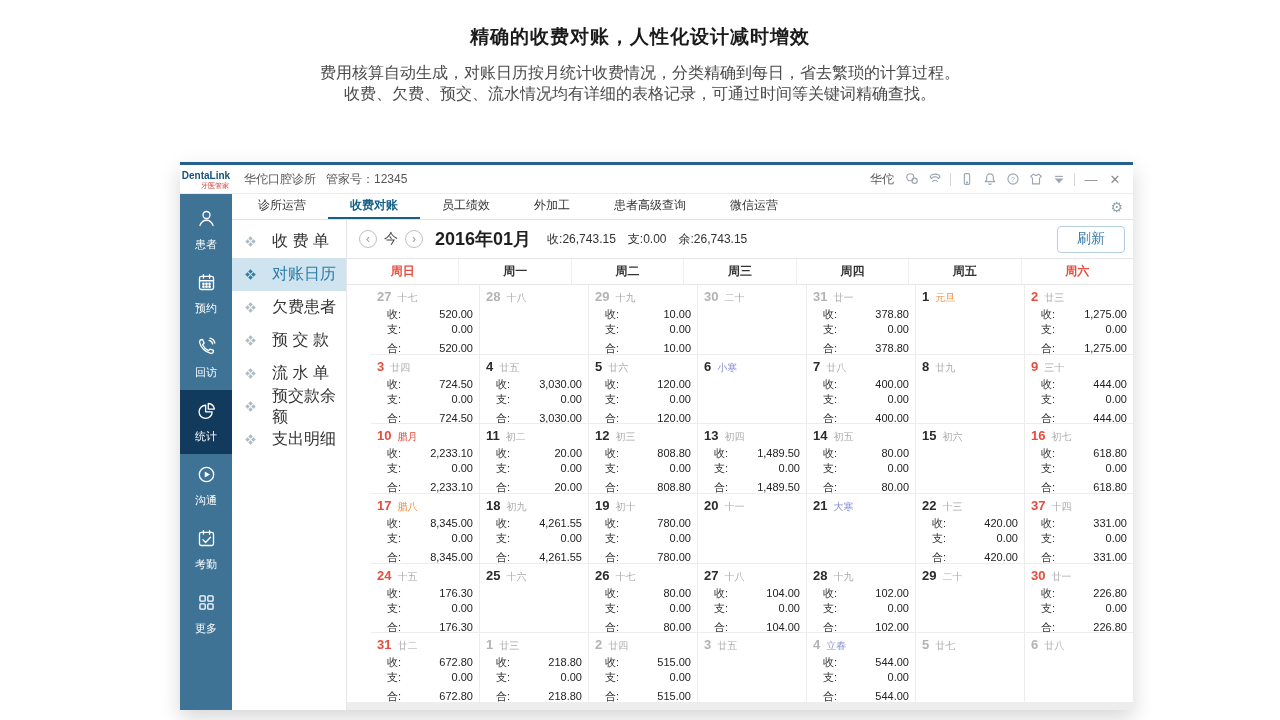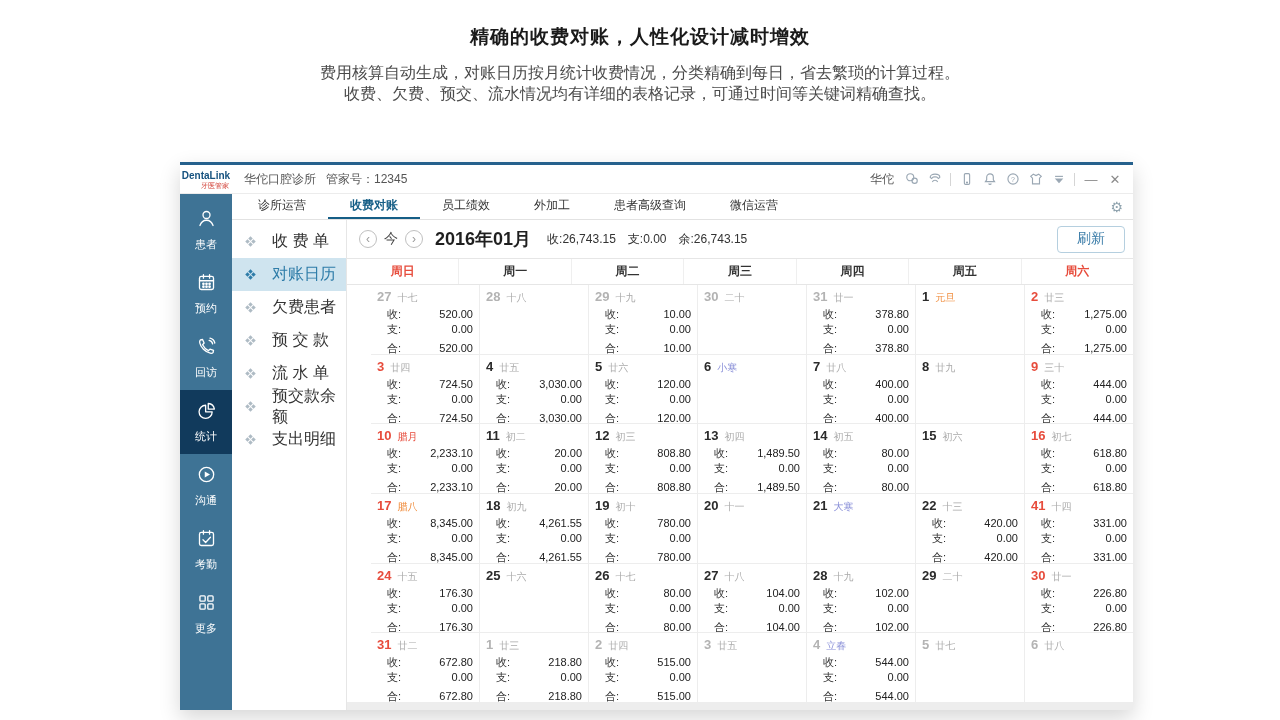--- a/index.html
+++ b/index.html
@@ -770,21 +770,21 @@
                       <span class="vval">0.00</span>
                     </div>
                     <div class="vrow total">
                       <span class="vlabel">合:</span>
                       <span class="vval">420.00</span>
                     </div>
                   </div>
                 </div>
                 <div class="cell">
                   <div class="cell-head">
-                    <span class="day-num red">41</span>
+                    <span class="day-num red">37</span>
                     <span class="lunar dim">十四</span>
                   </div>
                   <div class="vals">
                     <div class="vrow">
                       <span class="vlabel">收:</span>
                       <span class="vval">331.00</span>
                     </div>
                     <div class="vrow">
                       <span class="vlabel">支:</span>
                       <span class="vval">0.00</span>

